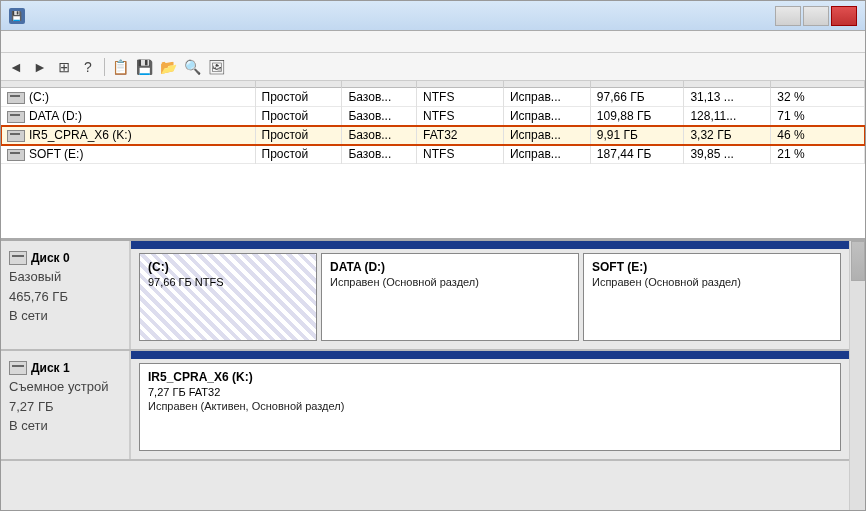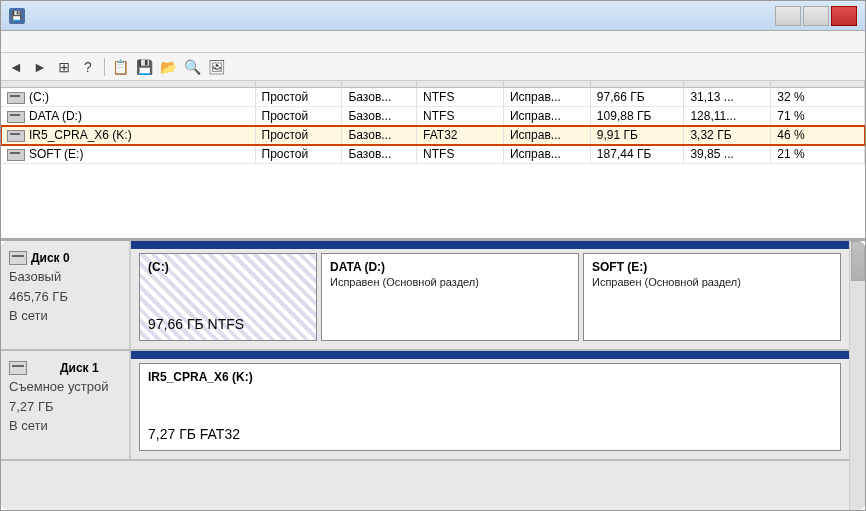--- a/index.html
+++ b/index.html
@@ -180,21 +180,20 @@
     }
 
     
     .bottom-pane {
       flex: 1;
       overflow-y: auto;
       display: flex;
       flex-direction: column;
       background: #e8e8e8;
       position: relative;
-      border-radius: 7px;
     }
 
     .scrollbar-area {
       position: absolute;
       right: 0;
       top: 0;
       bottom: 0;
       width: 16px;
       background: #e0e0e0;
       border-left: 1px solid #ccc;
@@ -290,22 +289,21 @@
         #dde 8px
       );
     }
 
     .partition-name {
       font-weight: bold;
       font-size: 12px;
     }
 
     .partition-size {
-      font-size: 14px;
-      margin-top: 40px;
+      font-size: 11px;
     }
 
     .partition-status {
       font-size: 11px;
       color: #222;
     }
 
     col.col-volume { width: 190px; }
     col.col-layout { width: 65px; }
     col.col-type   { width: 55px; }
@@ -451,30 +449,31 @@
               </div>
             </div>
           </div>
         </div>
         <div class="disk-row">
           <div class="disk-label">
             <div class="disk-label-name">
               <span style="display: inline-block; width: 18px; height: 14px; border: 1px solid rgb(136, 136, 136); background: rgb(216, 216, 216); position: relative; vertical-align: middle;">
                 <span style="position: absolute; top: 3px; left: 2px; width: 12px; height: 2px; background: rgb(102, 102, 102); display: block;"></span>
               </span>
-              <strong style="font-size: 12px; font-weight: bold; margin-left: 29px;">Диск 1</strong>
+              <strong style="font-size: 12px; font-weight: bold;">Диск 1</strong>
             </div>
             <div class="disk-label-info">Съемное устрой<br>7,27 ГБ<br>В сети</div>
           </div>
           <div class="disk-partitions" style="flex-direction: column;">
             <div class="partition-bar-top"></div>
             <div class="partitions-inner">
               <div class="partition-block" style="flex: 1 1 0%;">
                 <div class="partition-name">IR5_CPRA_X6  (K:)</div>
                 <div class="partition-size">7,27 ГБ FAT32</div>
+                <div class="partition-status">Исправен (Активен, Основной раздел)</div>
               </div>
             </div>
           </div>
         </div>
         <div class="scrollbar-area">
         <div class="scrollbar-thumb"></div>
       </div>
     </div>
 
   </div>

